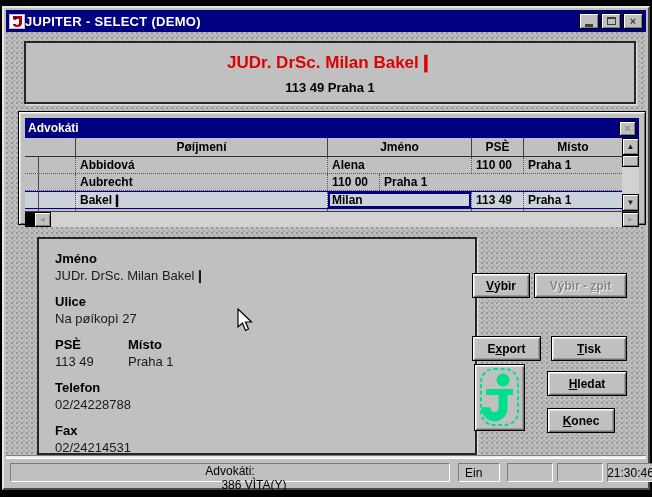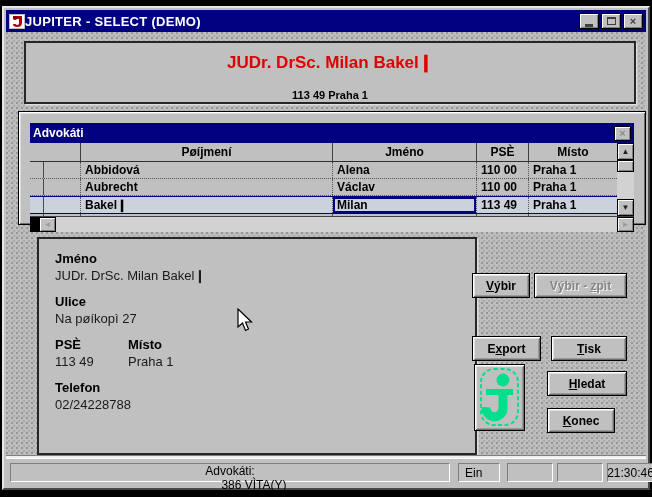--- a/index.html
+++ b/index.html
@@ -43,29 +43,29 @@
   .etched {
     background: #c0c0c0;
     border: 2px solid #262626;
     box-shadow: 1.5px 1.5px 0 #dedede;
   }
 
   
   #header-panel { position: absolute; left: 18px; top: 9px; width: 612px; height: 63px;
     text-align: center; }
   #header-name { font-size: 17px; font-weight: bold; color: #dd0202; margin-top: 9px; }
-  #header-address { font-size: 11px; font-weight: bold; color: #000; margin-top: 16px; }
+  #header-address { font-size: 13px; font-weight: bold; color: #000; margin-top: 7px; }
 
   
   #grid-window {
     position: absolute; left: 12px; top: 79px; width: 628px; height: 114px;
     background: #c0c0c0;
     border: 1px solid #000;
     box-shadow: inset 1px 1px 0 #fff, inset -1px -1px 0 #6a6a6a, inset 2px 2px 0 #dcdcdc;
-    padding: 11px;
+    padding: 6px;
   }
   #grid-titlebar { height: 20px; background: #000080; display: flex; align-items: center;
     padding: 0 3px; }
   #grid-titlebar .gtitle { color: #fff; font-weight: bold; font-size: 12px; flex: 1; }
   #grid-close {
     width: 17px; height: 15px; background: #c0c0c0; border: 1px solid #000;
     box-shadow: inset 1px 1px 0 #fff, inset -1px -1px 0 #808080;
     color: #8a8a8a; font-size: 11px; font-weight: bold;
     display: flex; align-items: center; justify-content: center; line-height: 1;
   }
@@ -213,21 +213,20 @@
               <div class="grid-row">
                 <div class="gc c-ind"></div>
                 <div class="gc c-prijmeni">Abbidová</div>
                 <div class="gc c-jmeno">Alena</div>
                 <div class="gc c-psc">110 00</div>
                 <div class="gc c-misto">Praha 1</div>
               </div>
               <div class="grid-row">
                 <div class="gc c-ind"></div>
                 <div class="gc c-prijmeni">Aubrecht</div>
-                <div class="gc c-jmeno">Václav</div>
                 <div class="gc c-psc">110 00</div>
                 <div class="gc c-misto">Praha 1</div>
               </div>
               <div class="grid-row selected">
                 <div class="gc c-ind"></div>
                 <div class="gc c-prijmeni">Bakel❙</div>
                 <div class="gc c-jmeno sel-cell">Milan</div>
                 <div class="gc c-psc">113 49</div>
                 <div class="gc c-misto">Praha 1</div>
               </div>
@@ -280,20 +279,24 @@
           </div>
           <div class="d-cols">
             <div class="d-value d-col1">113 49</div>
             <div class="d-value">Praha 1</div>
           </div>
         </div>
         <div class="d-group">
           <div class="d-label">Telefon</div>
           <div class="d-value">02/24228788</div>
         </div>
+        <div class="d-group">
+          <div class="d-label">Fax</div>
+          <div class="d-value">02/24214531</div>
+        </div>
       </div>
 
       <div class="btn95" id="btn-vyber">
         <span><span></span><span class="key">V</span><span>ýbìr</span></span>
       </div>
       <div class="btn95 disabled" id="btn-vyber-zpet">
         <span><span>Výbìr - </span><span class="key">z</span><span>pìt</span></span>
       </div>
       <div class="btn95" id="btn-export">
         <span><span>E</span><span class="key">x</span><span>port</span></span>

